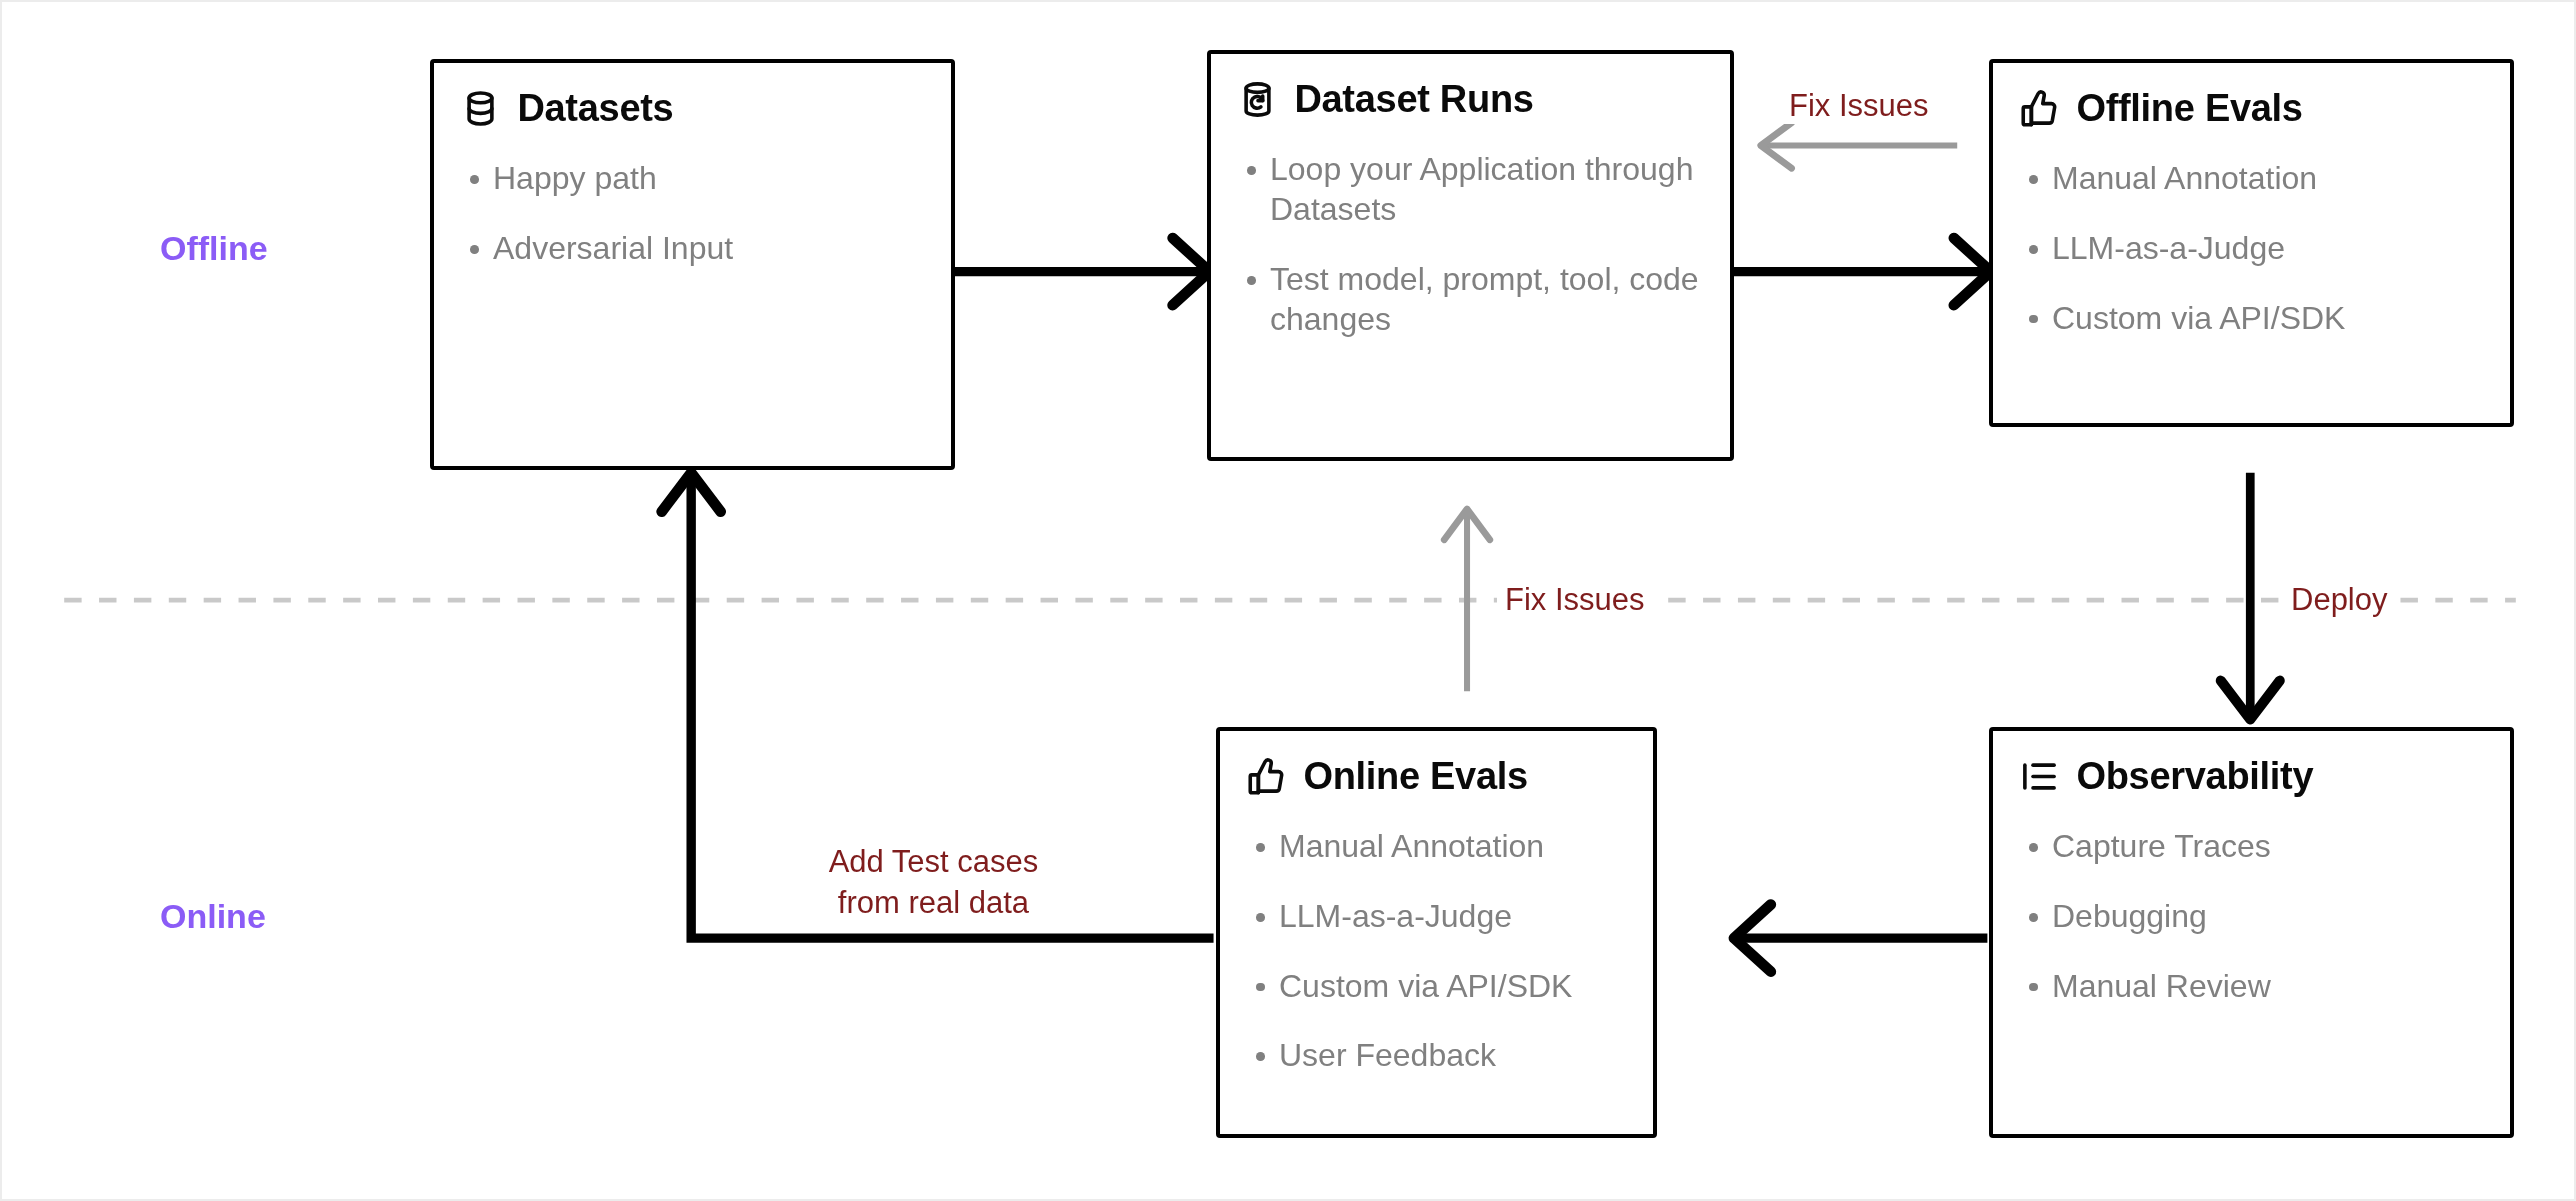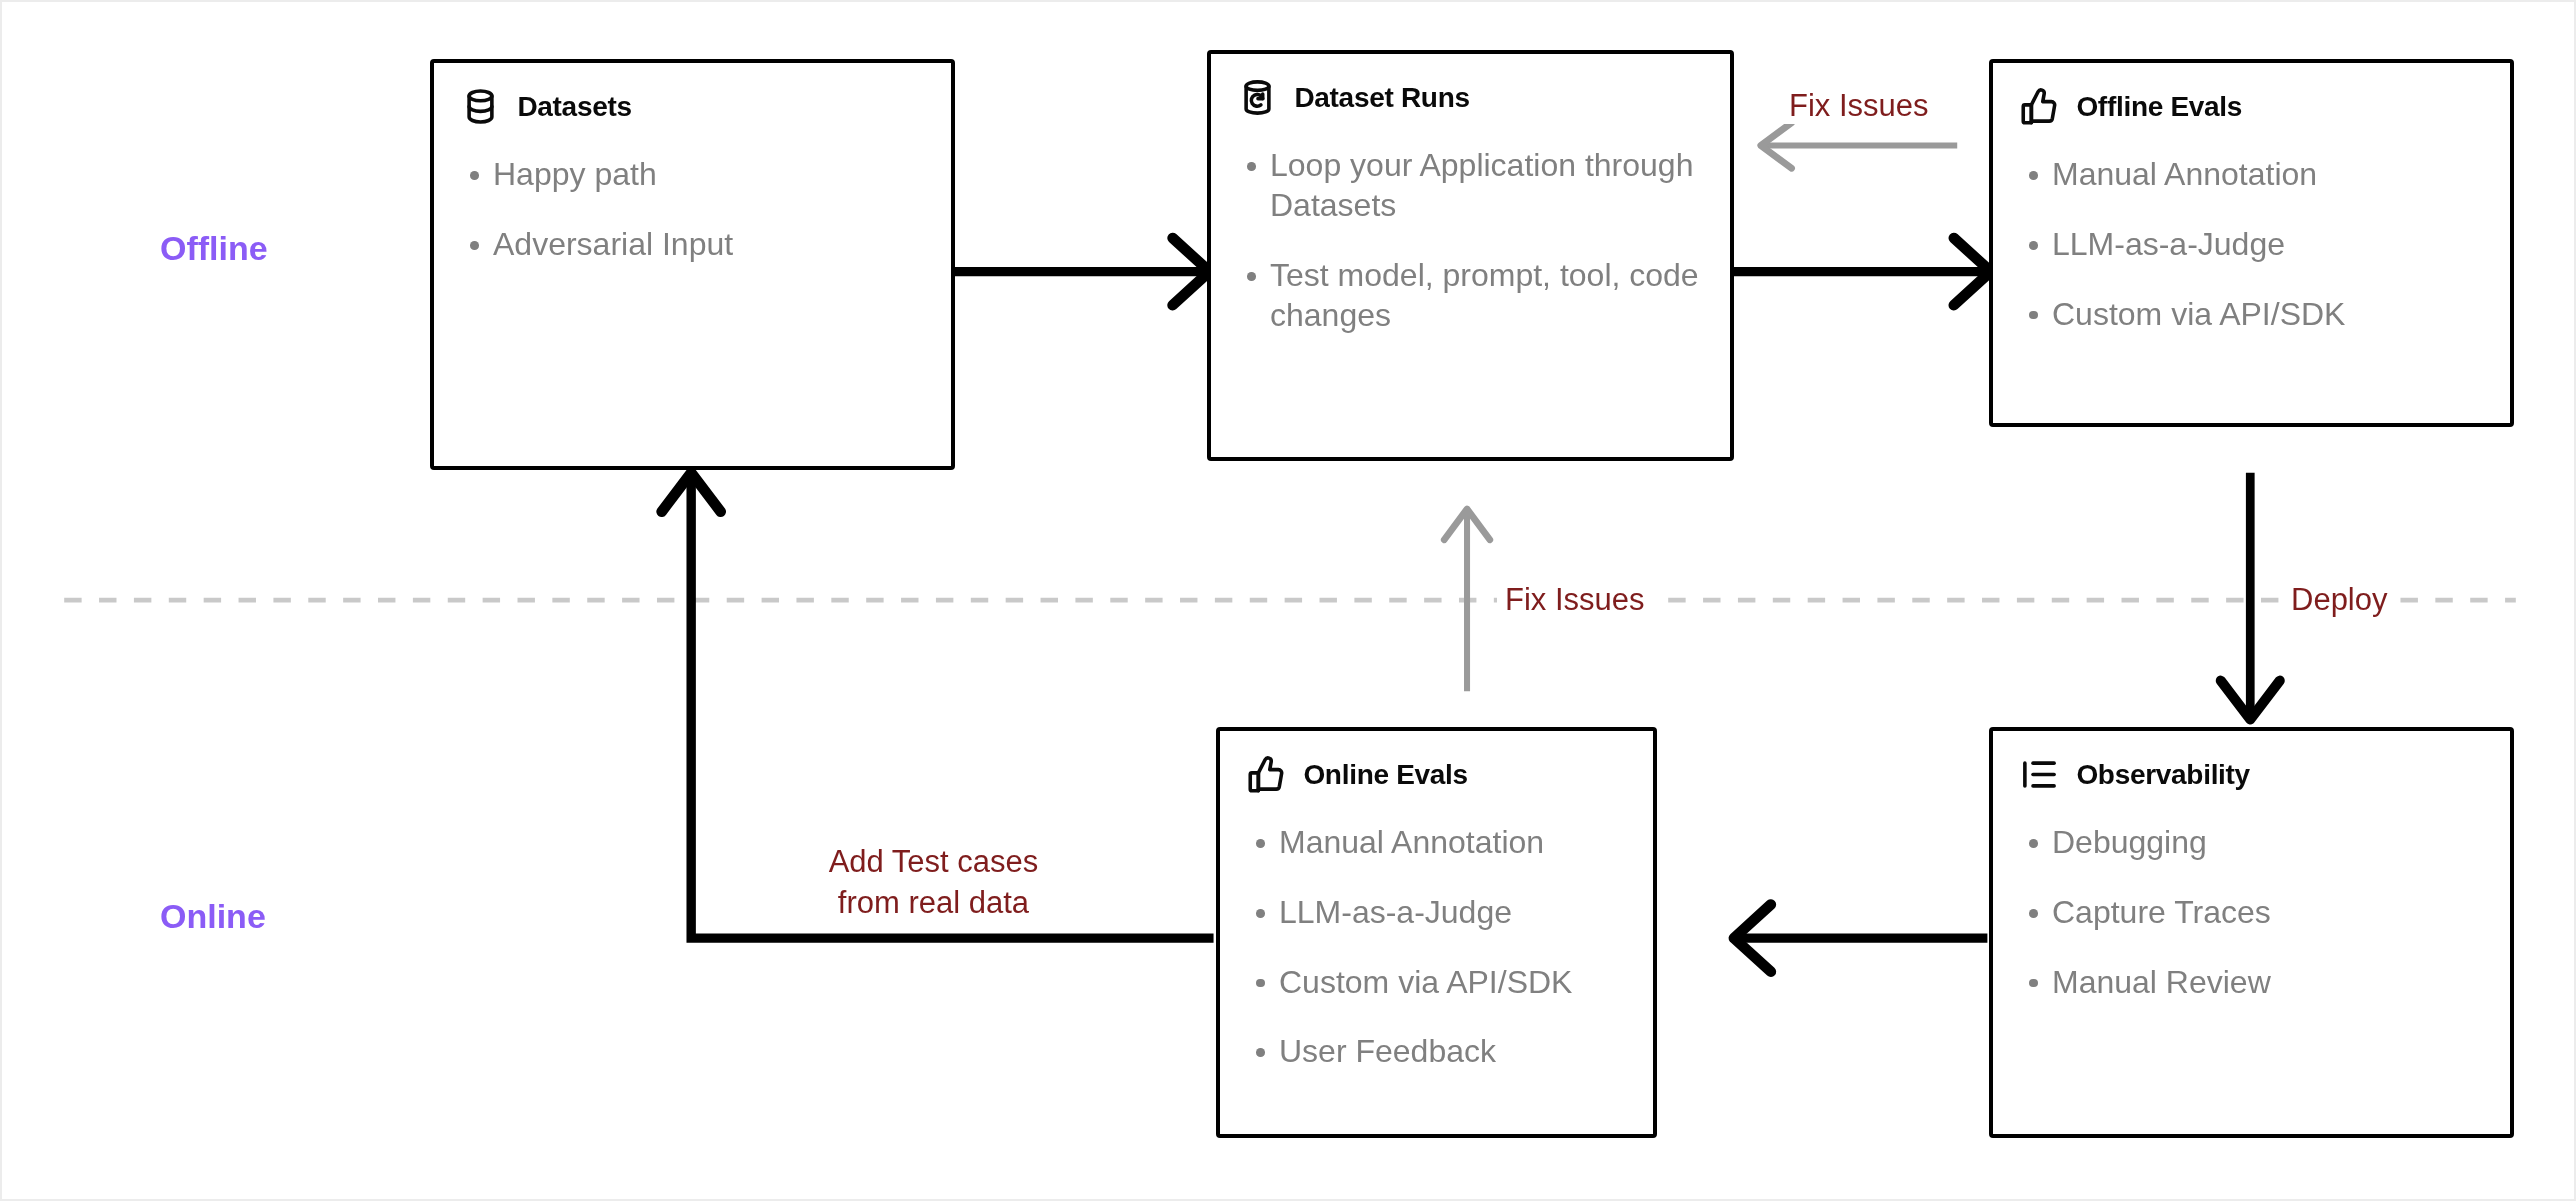--- a/index.html
+++ b/index.html
@@ -31,21 +31,21 @@
     z-index: 5;
   }
   .node-head {
     display: flex;
     align-items: center;
     gap: 17.4px;
     margin-bottom: 28px;
   }
   .node-head .icon { flex: 0 0 auto; display: block; }
   .node-title {
-    font-size: 28px;
+    font-size: 38px;
     font-weight: 700;
     color: #0a0a0a;
     letter-spacing: -0.3px;
     white-space: nowrap;
   }
   .bullets { list-style: none; }
   .bullets li {
     position: relative;
     padding-left: 32px;
     font-size: 32px;
@@ -218,20 +218,20 @@
     <div class="node-head">
       <svg class="icon" width="39" height="39" viewBox="0 0 24 24" fill="none" stroke="#0a0a0a" stroke-width="2.2" stroke-linecap="round" stroke-linejoin="round">
         <path d="M3 5v14"></path>
         <path d="M8 5h13"></path>
         <path d="M8 12h13"></path>
         <path d="M8 19h13"></path>
       </svg>
       <div class="node-title">Observability</div>
     </div>
     <ul class="bullets">
+      <li>Capture Traces</li>
       <li>Debugging</li>
-      <li>Capture Traces</li>
       <li>Manual Review</li>
     </ul>
   </div>
 
 </div>
 
 
 </body></html>

